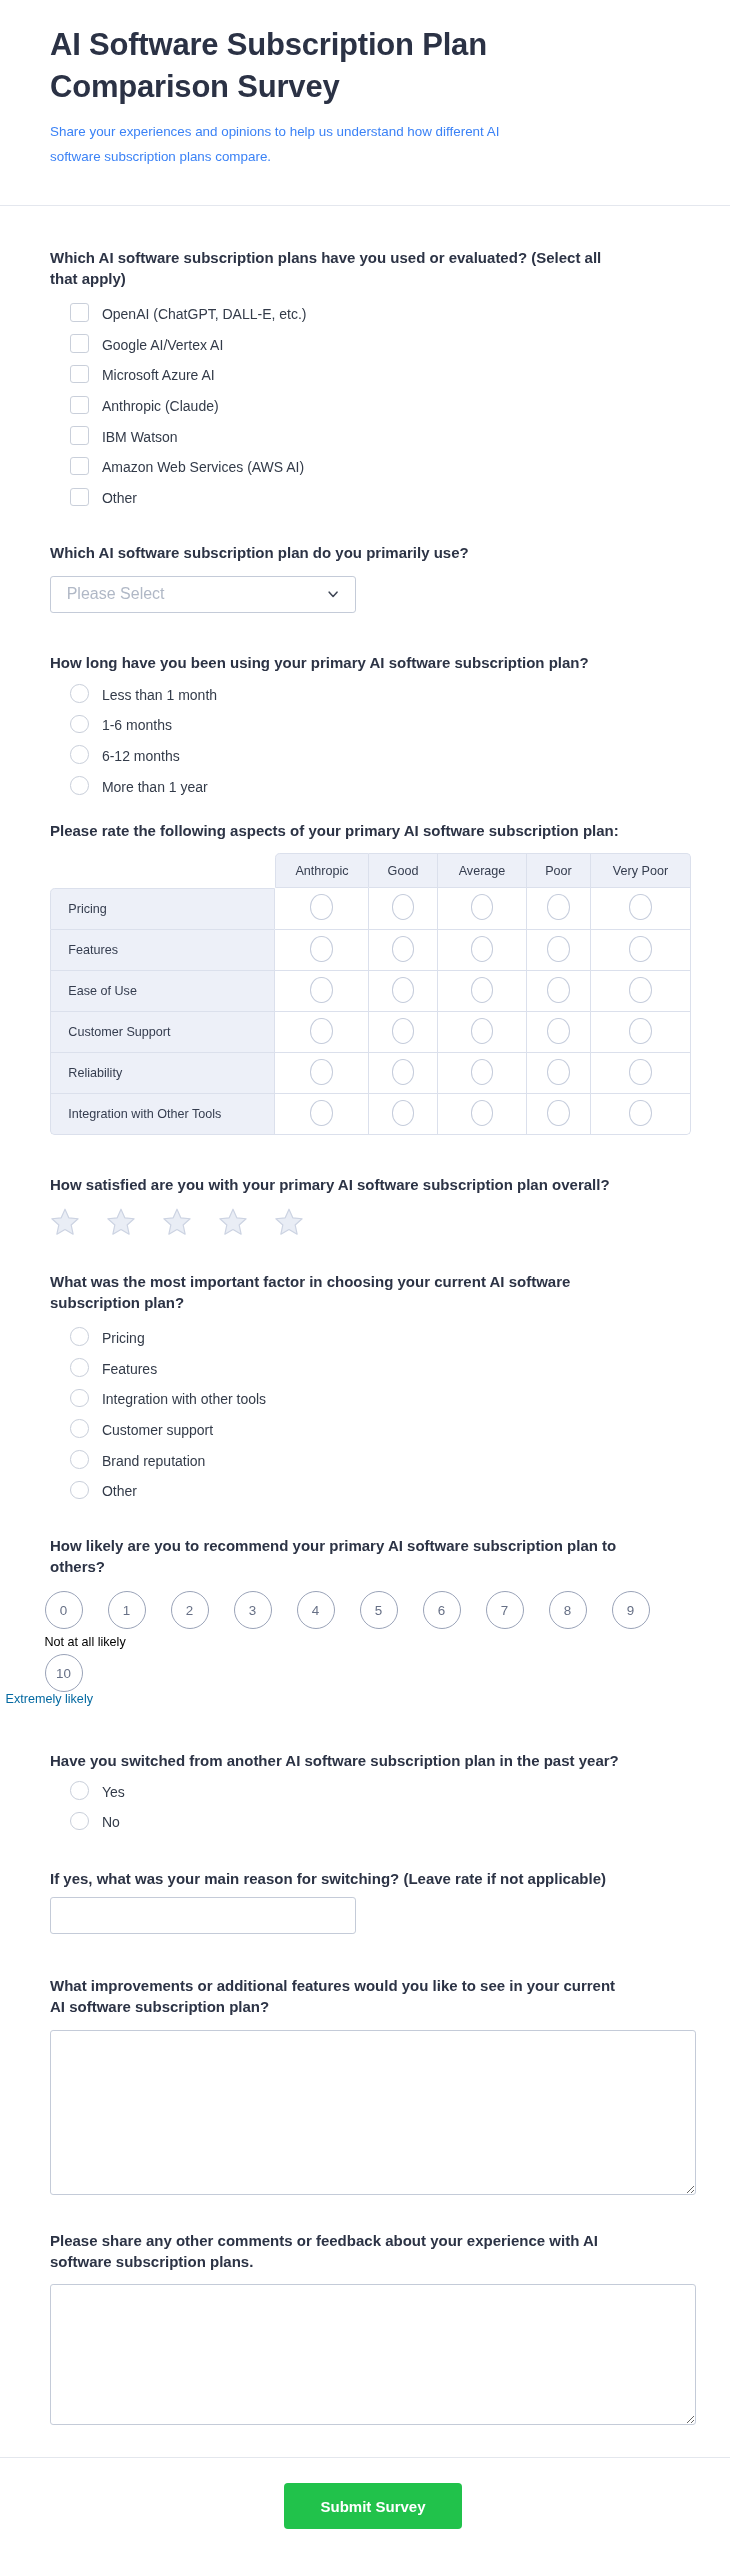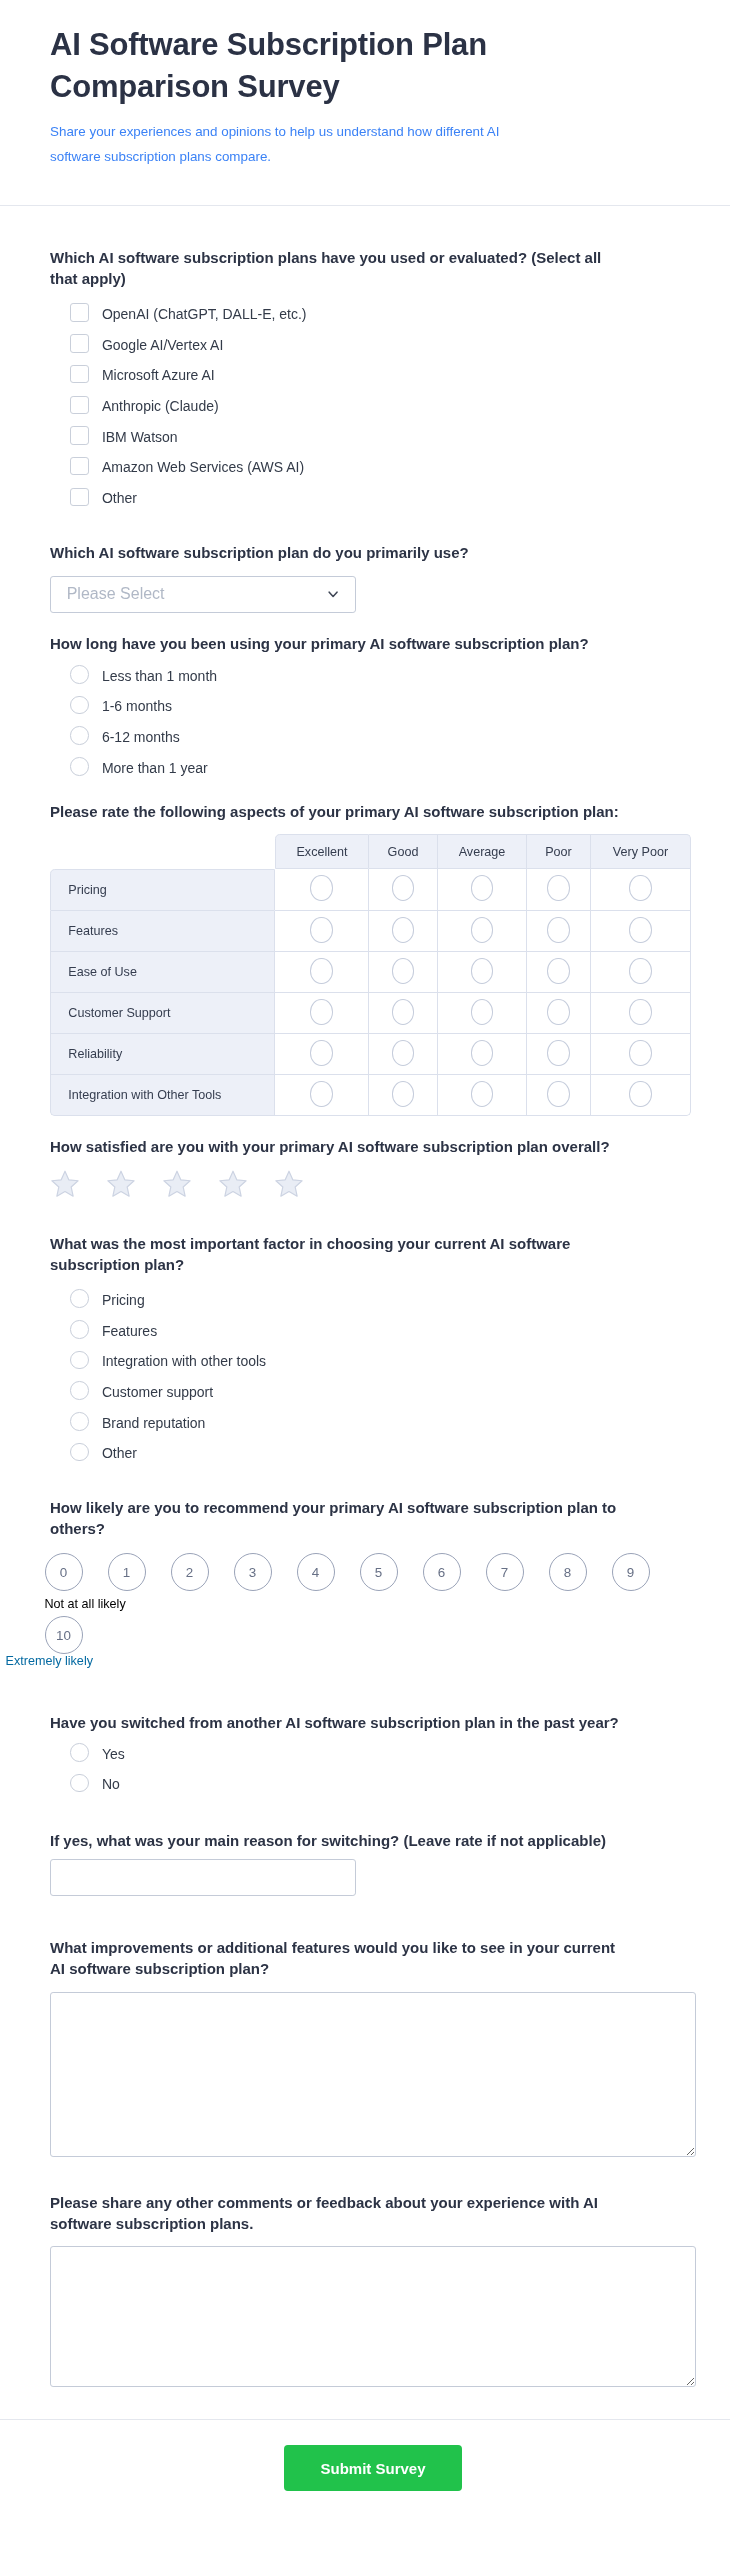--- a/index.html
+++ b/index.html
@@ -5,21 +5,21 @@
   html,body{margin:0;padding:0;background:#ffffff;}
   .page{width:731px;font-family:"Liberation Sans","DejaVu Sans",sans-serif;color:#2c3345;}
 
   
   header{padding:24px 50px 36px;border-bottom:0.8px solid #e4e7ee;}
   .form-title{font-size:31px;line-height:42px;font-weight:700;color:#2b3245;margin:0;max-width:597px;letter-spacing:-0.2px;}
   .form-subtitle{margin-top:11px;font-size:13.4px;line-height:25px;color:#3b82f6;max-width:495px;}
 
   
   main{padding:0 35px 32px 50px;}
-  .q{margin-top:20px;}
+  .q{margin-top:39px;}
   .q-label{font-size:15px;line-height:21px;font-weight:600;color:#2c3345;max-width:574px;}
 
   .optlist{list-style:none;margin:15.7px 0 0;padding:0;}
   .optlist li{display:flex;align-items:flex-end;margin-bottom:13.4px;height:17.3px;padding-left:20px;}
   .cbx{width:16.5px;height:16.5px;border:0.8px solid #c9cfda;border-radius:3.1px;background:#fff;flex:none;}
   .radio{width:16.5px;height:16.5px;border:0.8px solid #c9cfda;border-radius:50%;background:#fff;flex:none;}
   .opt-label{margin-left:13.4px;font-size:14px;color:#333b49;}
 
   
   .select{margin-top:12.6px;width:306px;height:37px;border:0.8px solid #c4cbd8;border-radius:3.1px;background:#fff;
@@ -153,21 +153,21 @@
           <col style="width:225px">
             <col style="width:94px">
             <col style="width:69px">
           <col style="width:89px">
             <col style="width:64px">
             <col style="width:100px">
         </colgroup>
         <thead>
           <tr>
             <th class="corner"></th>
-            <th class="c-first">Excellent</th>
+            <th class="c-first">Anthropic</th>
             <th>Good</th>
             <th>Average</th>
             <th>Poor</th>
             <th class="c-last">Very Poor</th>
           </tr>
         </thead>
         <tbody>
           <tr class="first">
             <td class="row-label">Pricing</td>
             <td><span class="mradio"></span></td>

